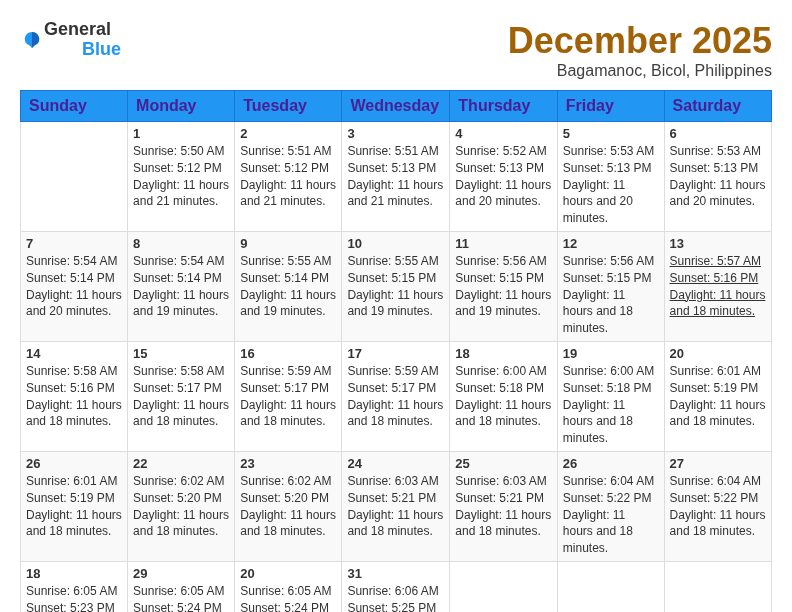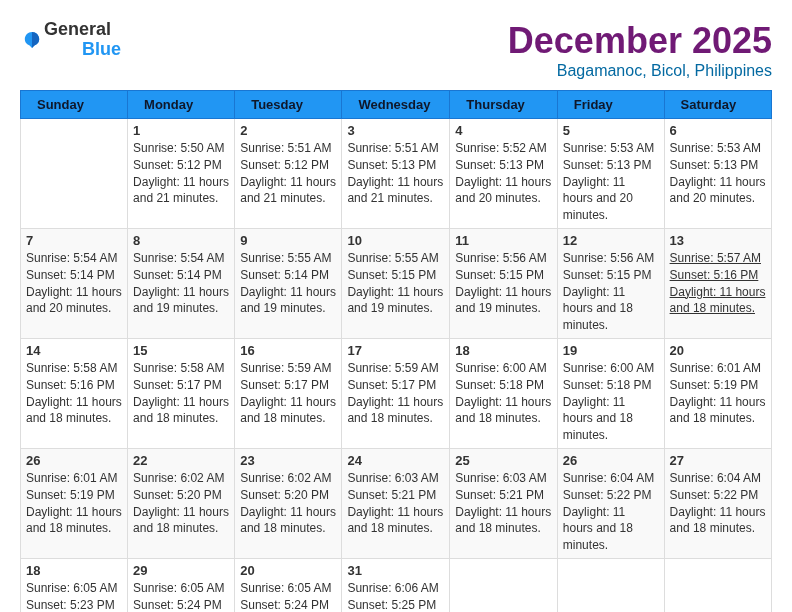--- a/index.html
+++ b/index.html
@@ -30,37 +30,37 @@
     .logo-icon {
       width: 24px;
       height: 24px;
     }
     .title-area {
       text-align: right;
     }
     .month-title {
       font-size: 36px;
       font-weight: bold;
-      color: #701a75;
+      color: #a16207;
     }
     .location {
       font-size: 16px;
-      color: #0369a1;
+      color: #404040;
     }
     .calendar {
       width: 100%;
       border-collapse: collapse;
       border: 1px solid #ccc;
     }
     .calendar th {
       background: #2196F3;
-      color: #0f172a;
-      font-size: 13px;
+      color: #4c1d95;
+      font-size: 16px;
       font-weight: bold;
-      padding: 6px 16px;
+      padding: 6px 8px;
       text-align: left;
       border: 1px solid #1976D2;
     }
     .calendar td {
       vertical-align: top;
       border: 1px solid #ddd;
       padding: 4px 5px;
       width: 108px;
       min-height: 90px;
       font-size: 10.5px;

